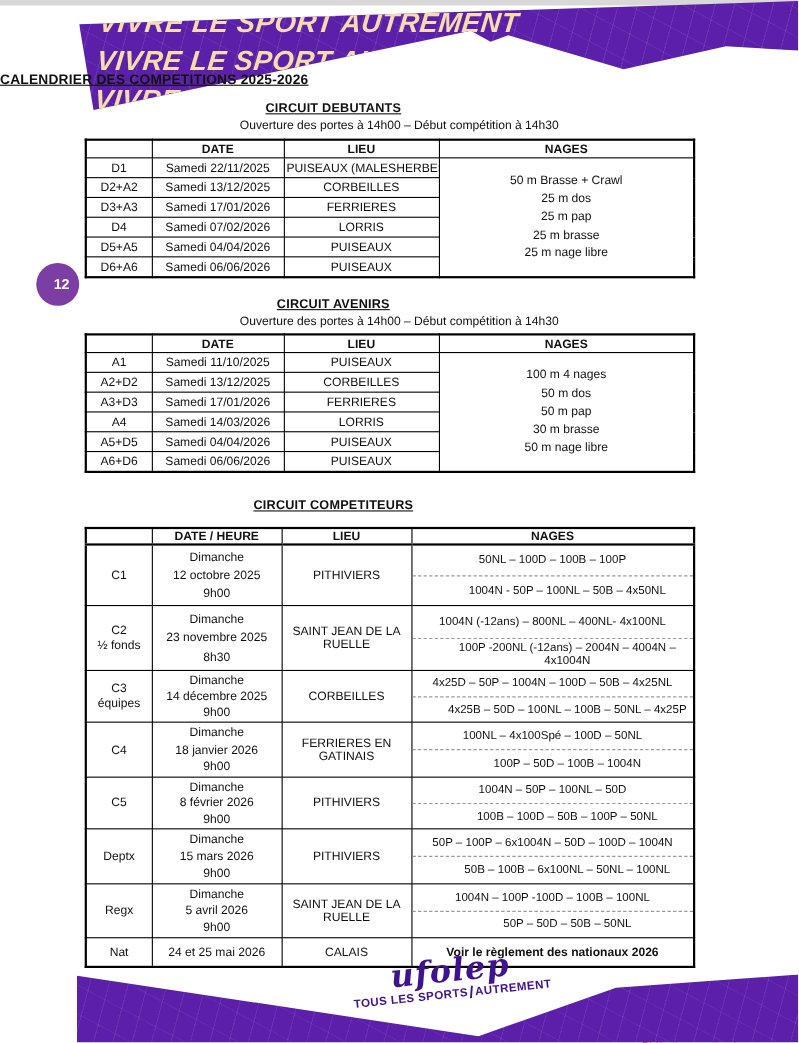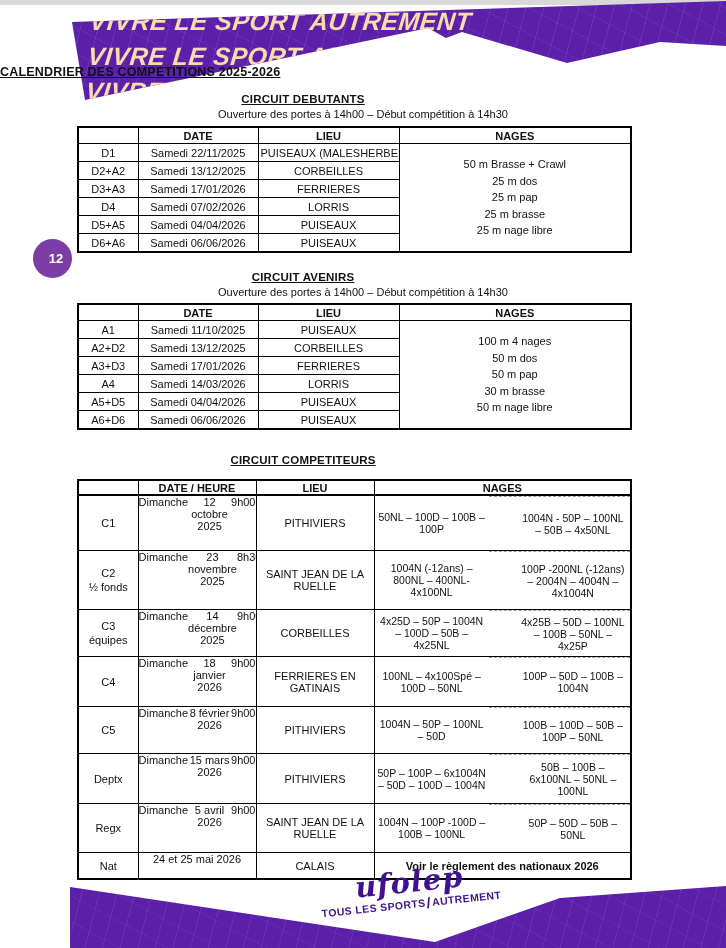--- a/index.html
+++ b/index.html
@@ -43,22 +43,22 @@
     font-size:11px;padding:0 2px;overflow:hidden;}
   .ctable th{font-weight:bold;height:15px;}
   .t12 tbody td{height:17px;white-space:nowrap;}
   .t12 td.nages-merged{white-space:normal;line-height:16.5px;}
   .t3 thead th{border-bottom:2px solid #000;height:13px;}
   .t3 td{padding:0;}
   .t3 tr.r0 td{height:54px;} .t3 tr.r1 td{height:58px;} .t3 tr.r2 td{height:46px;}
   .t3 tr.r3 td{height:49px;} .t3 tr.r4 td{height:46px;} .t3 tr.r5 td{height:49px;}
   .t3 tr.r6 td{height:48px;} .t3 tr.r7 td{height:25px;margin-top:33px;}
   .cellfill{height:100%;}
-  .date-col{display:flex;flex-direction:row;justify-content:space-evenly;height:100%;}
-  .nages-split{display:flex;height:100%;}
+  .date-col{display:flex;flex-direction:column;justify-content:space-evenly;height:100%;}
+  .nages-split{display:flex;flex-direction:column;height:100%;}
   .nages-split .half{flex:1;display:flex;align-items:center;justify-content:center;
     font-size:10.5px;padding:0 3px;}
   .nages-split .half + .half{border-top:1px dashed #9a9a9a;padding-left:30px;}
   .nat-nages{display:flex;align-items:center;justify-content:center;height:100%;font-weight:bold;}
   .label-lines div{line-height:14px;}
 
   
   .footer{position:absolute;left:70px;top:870px;width:656px;height:78px;background:var(--purple);
     clip-path:polygon(0 17px,365px 72px,490px 28px,656px 16px,656px 78px,0 78px);}
   .footer .banner-texture{opacity:.9;}

